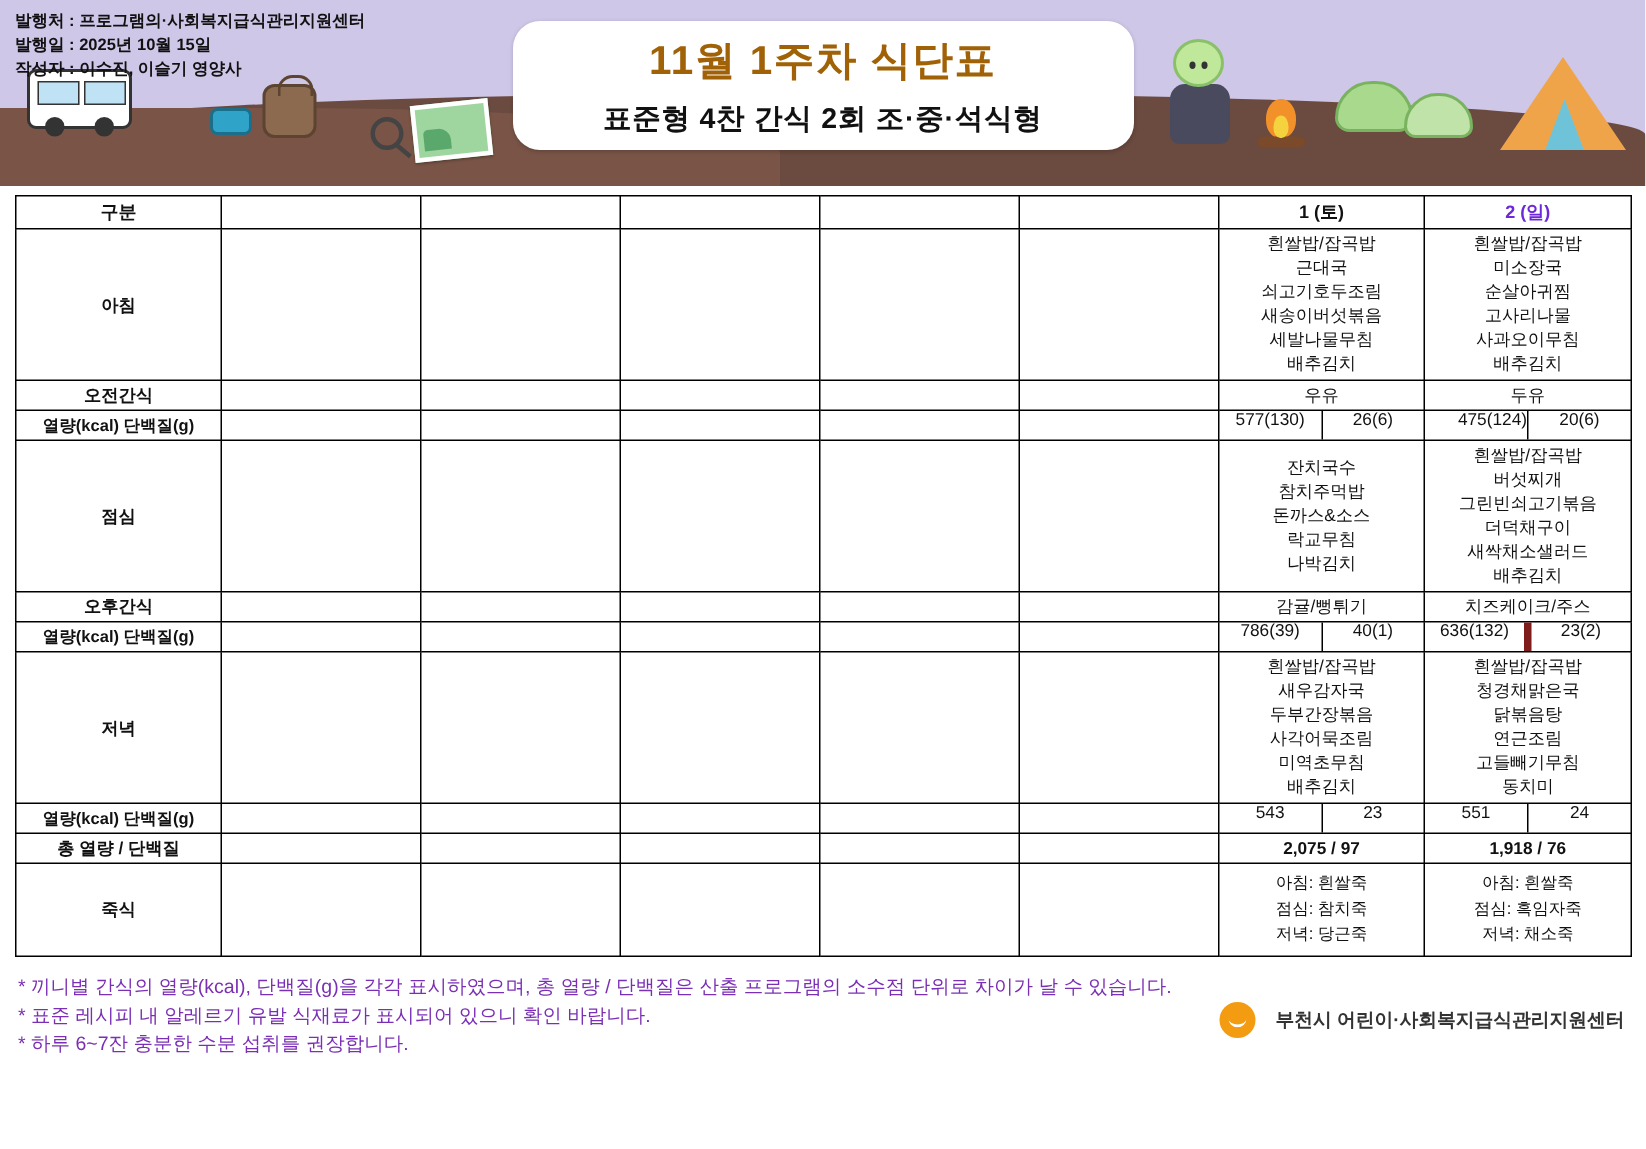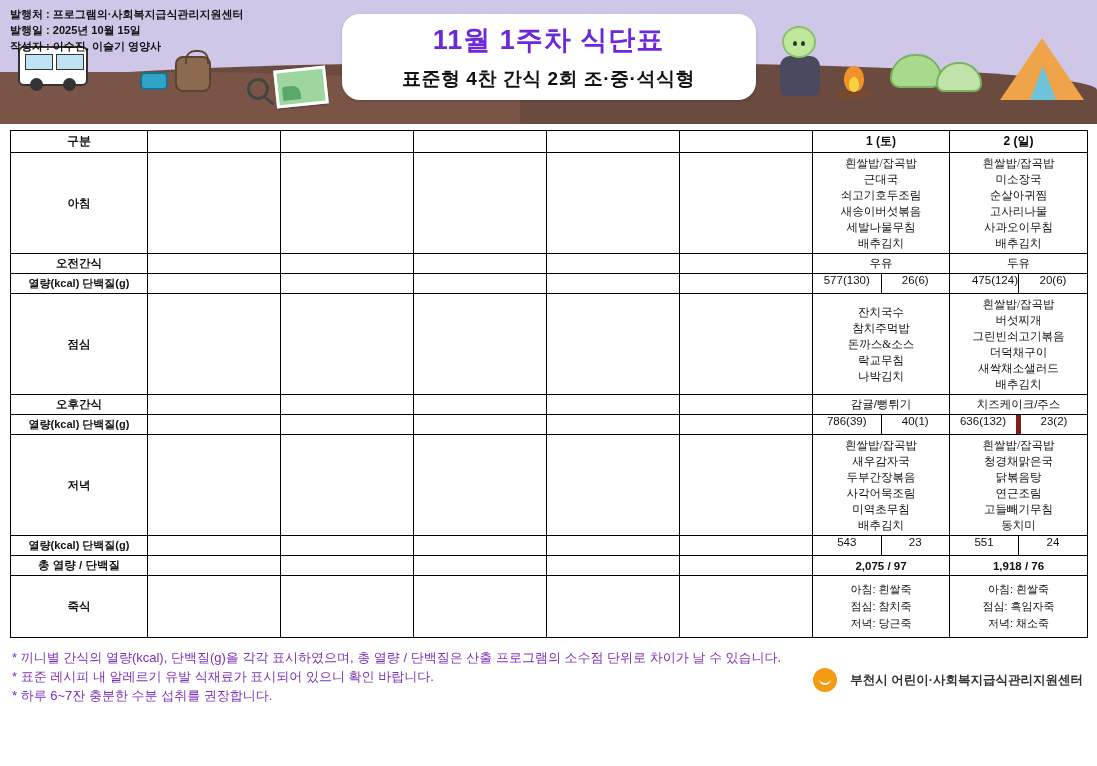--- a/index.html
+++ b/index.html
@@ -55,21 +55,21 @@
     border-radius: 18px;
     box-shadow: 0 1px 3px rgba(0,0,0,.18);
     display: flex; flex-direction: column;
     align-items: center; justify-content: center;
     z-index: 6;
   }
   .title-main {
     font-size: 27px;
     font-weight: bold;
     letter-spacing: 1px;
-    color: #6d28d9;
+    color: #a16207;
   }
   .title-sub {
     margin-top: 8px;
     font-size: 19px;
     font-weight: bold;
     color: #111;
     letter-spacing: .5px;
   }
 
   
@@ -147,22 +147,22 @@
   }
   table.menu td, table.menu th {
     border: 1px solid #000;
     text-align: center;
     vertical-align: middle;
     padding: 2px 3px;
   }
   .row-head td { font-weight: bold; height: 20px; font-size: 12px; }
   .lbl { font-weight: bold; background: #fff; }
   .sat { font-weight: bold; }
-  .sun { font-weight: bold; color: #000000; }
-  .meal-cell { height: 100px; line-height: 16px; font-family: Liberation Serif, serif; }
+  .sun { font-weight: bold; color: #6d28d9; }
+  .meal-cell { height: 100px; line-height: 16px; }
   .snack-row td { height: 19px; }
   .kcal-row td { height: 19px; font-weight: bold; }
   .kcal-val { font-weight: normal; }
   .total-row td { height: 19px; font-weight: bold; margin-left: 18px; }
   .porridge { height: 62px; line-height: 17px; }
   .porridge-txt { text-align: left; padding-left: 8px; font-size: 11px; }
   .kcal-label { font-weight: bold; font-size: 11px; }
 
   
   .footer {

